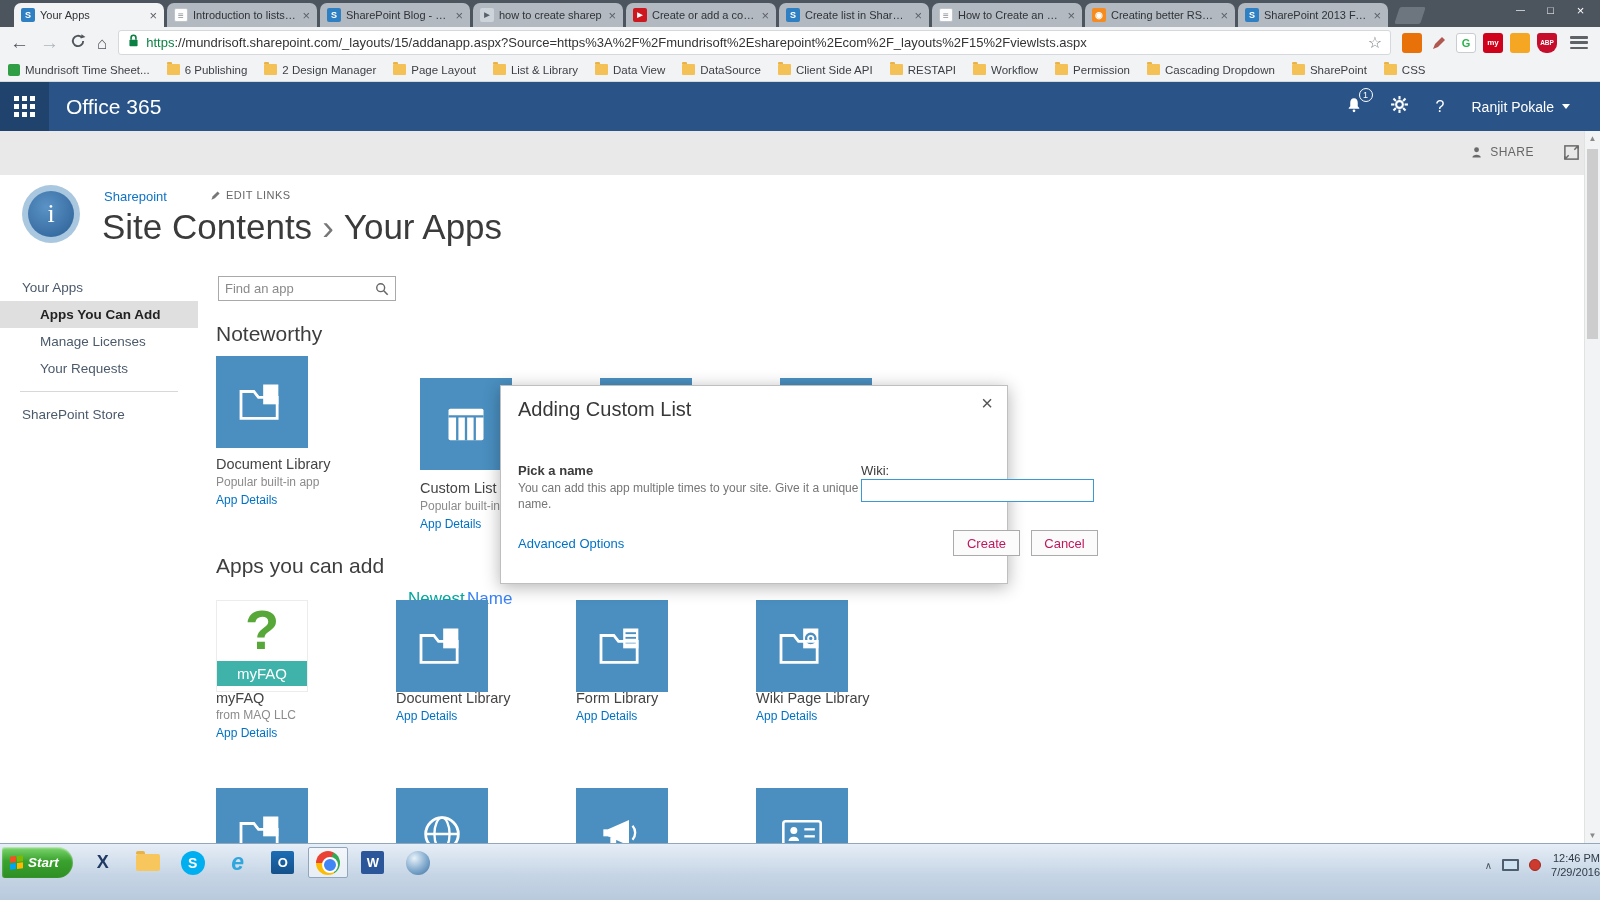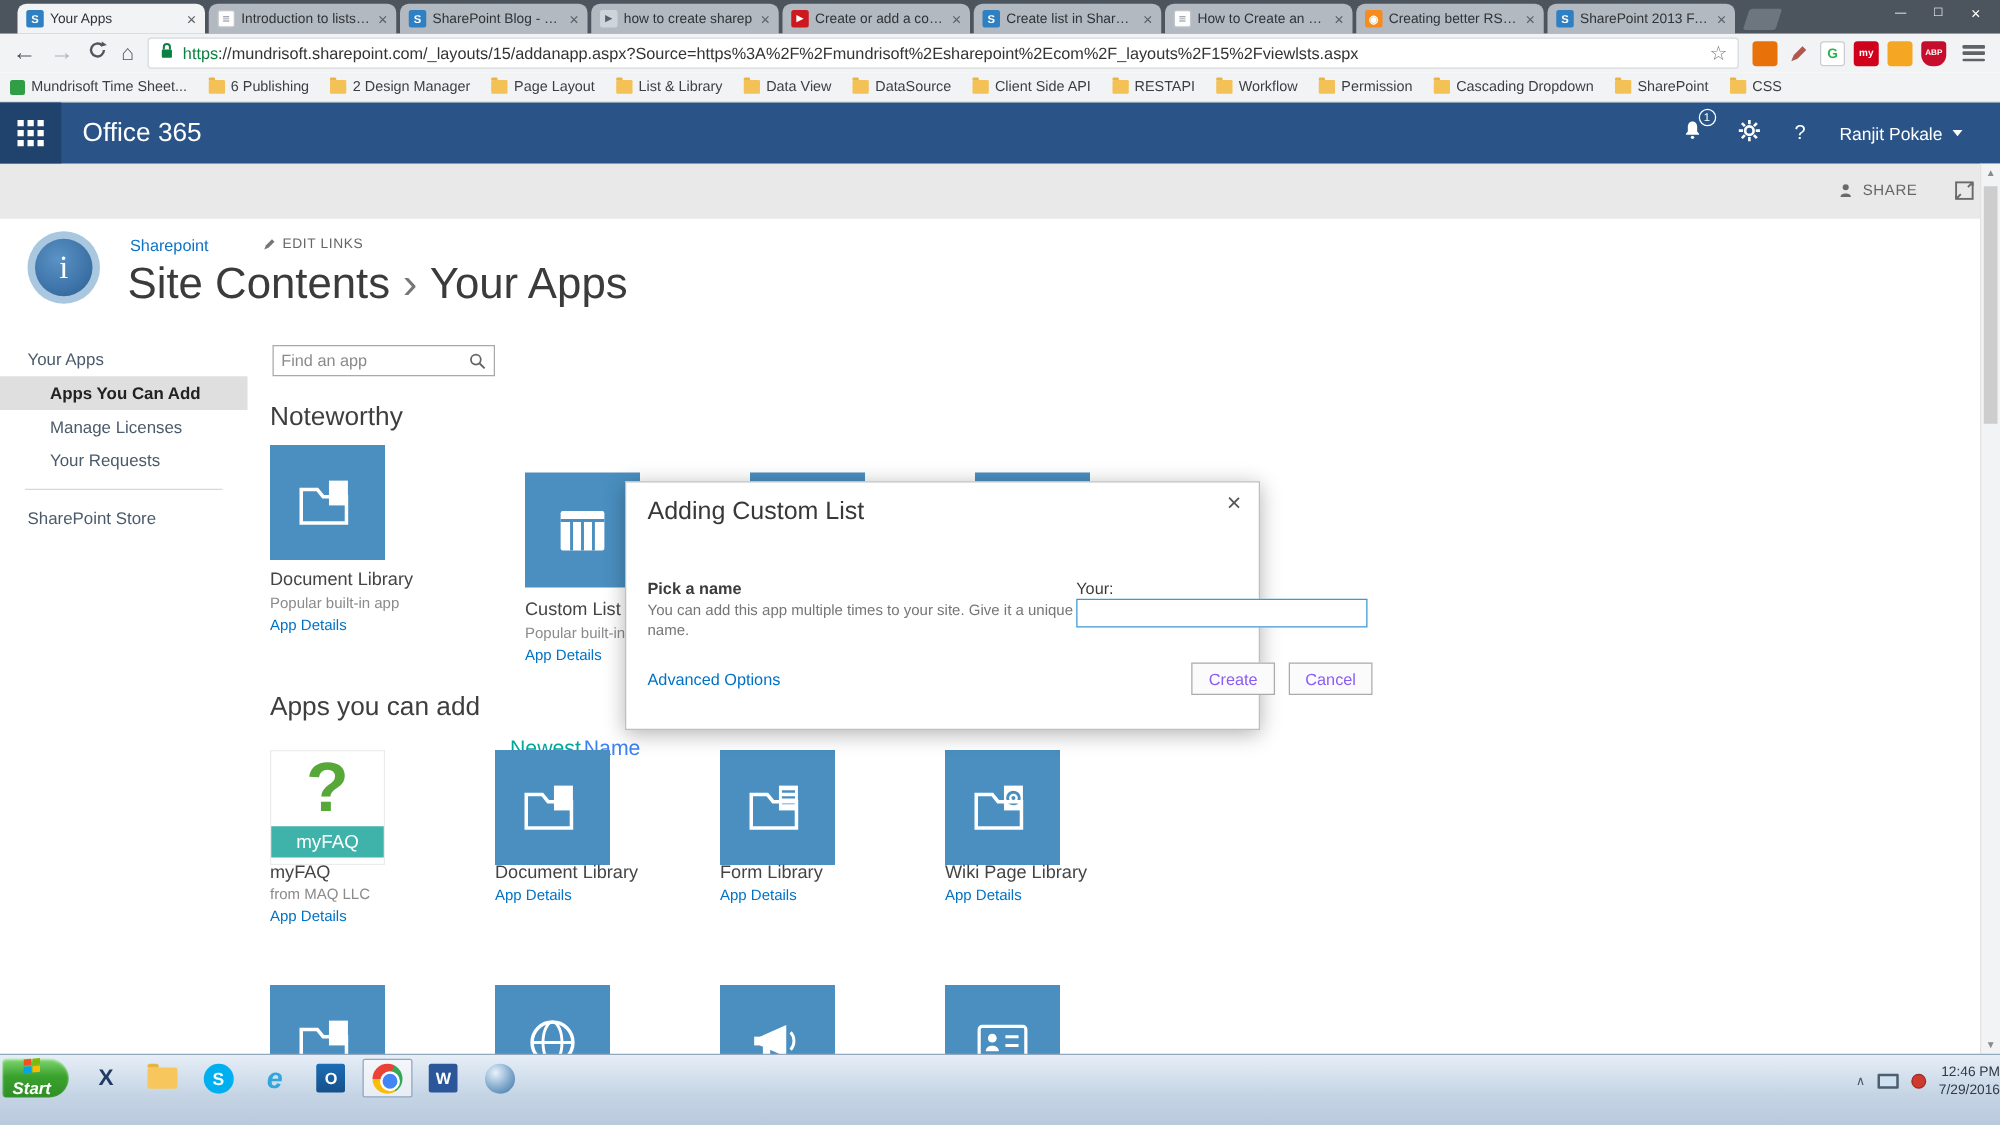--- a/index.html
+++ b/index.html
@@ -118,33 +118,33 @@
 
   .dialog { position:absolute; left:500px; top:385px; width:508px; height:199px; background:#fff; border:1px solid #bfbfbf; box-shadow:0 3px 16px rgba(0,0,0,0.3); z-index:10;text-decoration:underline; }
   .dlg-title { position:absolute; left:17px; top:12px; font-size:20px; font-weight:300; color:#383838; }
   .dlg-close { position:absolute; right:14px; top:6px; font-size:20px; color:#555; cursor:default; }
   .dlg-close::after { content:"×"; }
   .dlg-pick { position:absolute; left:17px; top:77px; font-size:13px; font-weight:bold; color:#3b3b3b; }
   .dlg-desc { position:absolute; left:17px; top:95px; width:345px; font-size:12px; color:#767676; line-height:1.3; }
   .dlg-adv { position:absolute; left:17px; top:150px; font-size:13px; color:#0072c6; }
   .dlg-name-label { position:absolute; left:360px; top:77px; font-size:13px; color:#3b3b3b; }
   .dlg-input { position:absolute; left:360px; top:93px; width:233px; height:23px; border:1px solid #3c99d4; font-size:13px; padding:0 4px; outline:none; color:#333; font-family:inherit; }
-  .dlg-btn { position:absolute; top:144px; width:67px; height:26px; background:#fbfbfb; border:1px solid #ababab; font-size:13px; color:#8b5cf6; display:flex; align-items:center; justify-content:center; }
+  .dlg-btn { position:absolute; top:144px; width:67px; height:26px; background:#fbfbfb; border:1px solid #ababab; font-size:13px; color:#be185d; display:flex; align-items:center; justify-content:center; }
   .btn-create { left:452px; }
   .btn-cancel { left:530px; }
 
   
   .scrollbar { position:absolute; right:0; top:131px; width:16px; height:712px; background:#f2f3f4; border-left:1px solid #e2e2e2; z-index:15; }
   .sb-arrow { position:absolute; left:0; right:0; text-align:center; font-size:8px; color:#8a8a8a; }
   .sb-up { top:3px; } .sb-down { bottom:3px; }
   .sb-thumb { position:absolute; left:2px; right:2px; top:18px; height:190px; background:#cdcdcd; }
 
   
   .taskbar { position:absolute; left:0; right:0; top:843px; height:57px; background:linear-gradient(#e6eef7, #c6d5e5 55%, #b9cadd); border-top:1px solid #93a7bc; display:flex; align-items:flex-start; padding-top:3px; z-index:20; }
-  .start-btn { margin-left:2px; height:31px; padding:0 14px 0 8px; border-radius:3px 16px 16px 3px; background:linear-gradient(#7ed76f, #3aa22e 45%, #2e8f24); display:flex; align-items:center; gap:5px; color:#fff; font-weight:bold; font-style:italic; font-size:13.5px; box-shadow:inset 0 1px 2px rgba(255,255,255,.6);flex-direction:column; }
+  .start-btn { margin-left:2px; height:31px; padding:0 14px 0 8px; border-radius:3px 16px 16px 3px; background:linear-gradient(#7ed76f, #3aa22e 45%, #2e8f24); display:flex; align-items:center; gap:5px; color:#fff; font-weight:bold; font-style:italic; font-size:13.5px; box-shadow:inset 0 1px 2px rgba(255,255,255,.6); }
   .start-flag { width:13px; height:13px; display:grid; grid-template-columns:1fr 1fr; gap:1.5px; transform:skewY(-6deg); }
   .start-flag i:nth-child(1){ background:#f25022; } .start-flag i:nth-child(2){ background:#7fba00; }
   .start-flag i:nth-child(3){ background:#00a4ef; } .start-flag i:nth-child(4){ background:#ffb900; }
   .tb-icons { display:flex; margin-left:10px; gap:5px; }
   .tb-ic { width:40px; height:31px; display:flex; align-items:center; justify-content:center; border-radius:2px; }
   .tb-ic.active { background:rgba(255,255,255,0.6); border:1px solid #8fa6bd; }
   .ic-x { font-weight:bold; font-size:18px; color:#1f3b63; }
   .ic-x::after { content:"X"; }
   .tb-folder { width:24px; height:17px; position:relative; background:#f7c65c; border-radius:2px; }
   .tb-folder::before { content:""; position:absolute; top:-3px; left:0; width:9px; height:3px; background:#e8b345; border-radius:2px 2px 0 0; }
@@ -528,21 +528,21 @@
     <div class="tile sliver1"></div>
     <div class="tile sliver2"></div>
   </div>
 
   <div class="dialog">
     <div class="dlg-title">Adding Custom List</div>
     <span class="dlg-close"></span>
     <div class="dlg-pick">Pick a name</div>
     <div class="dlg-desc">You can add this app multiple times to your site. Give it a unique name.</div>
     <div class="dlg-adv">Advanced Options</div>
-    <div class="dlg-name-label">Your:</div>
+    <div class="dlg-name-label">Wiki:</div>
     <input class="dlg-input" type="text" value="" style="">
     <div class="dlg-btn btn-create">Create</div>
     <div class="dlg-btn btn-cancel">Cancel</div>
   </div>
 
   <div class="scrollbar">
     <div class="sb-arrow sb-up">▲</div>
     <div class="sb-thumb"></div>
     <div class="sb-arrow sb-down">▼</div>
   </div>

